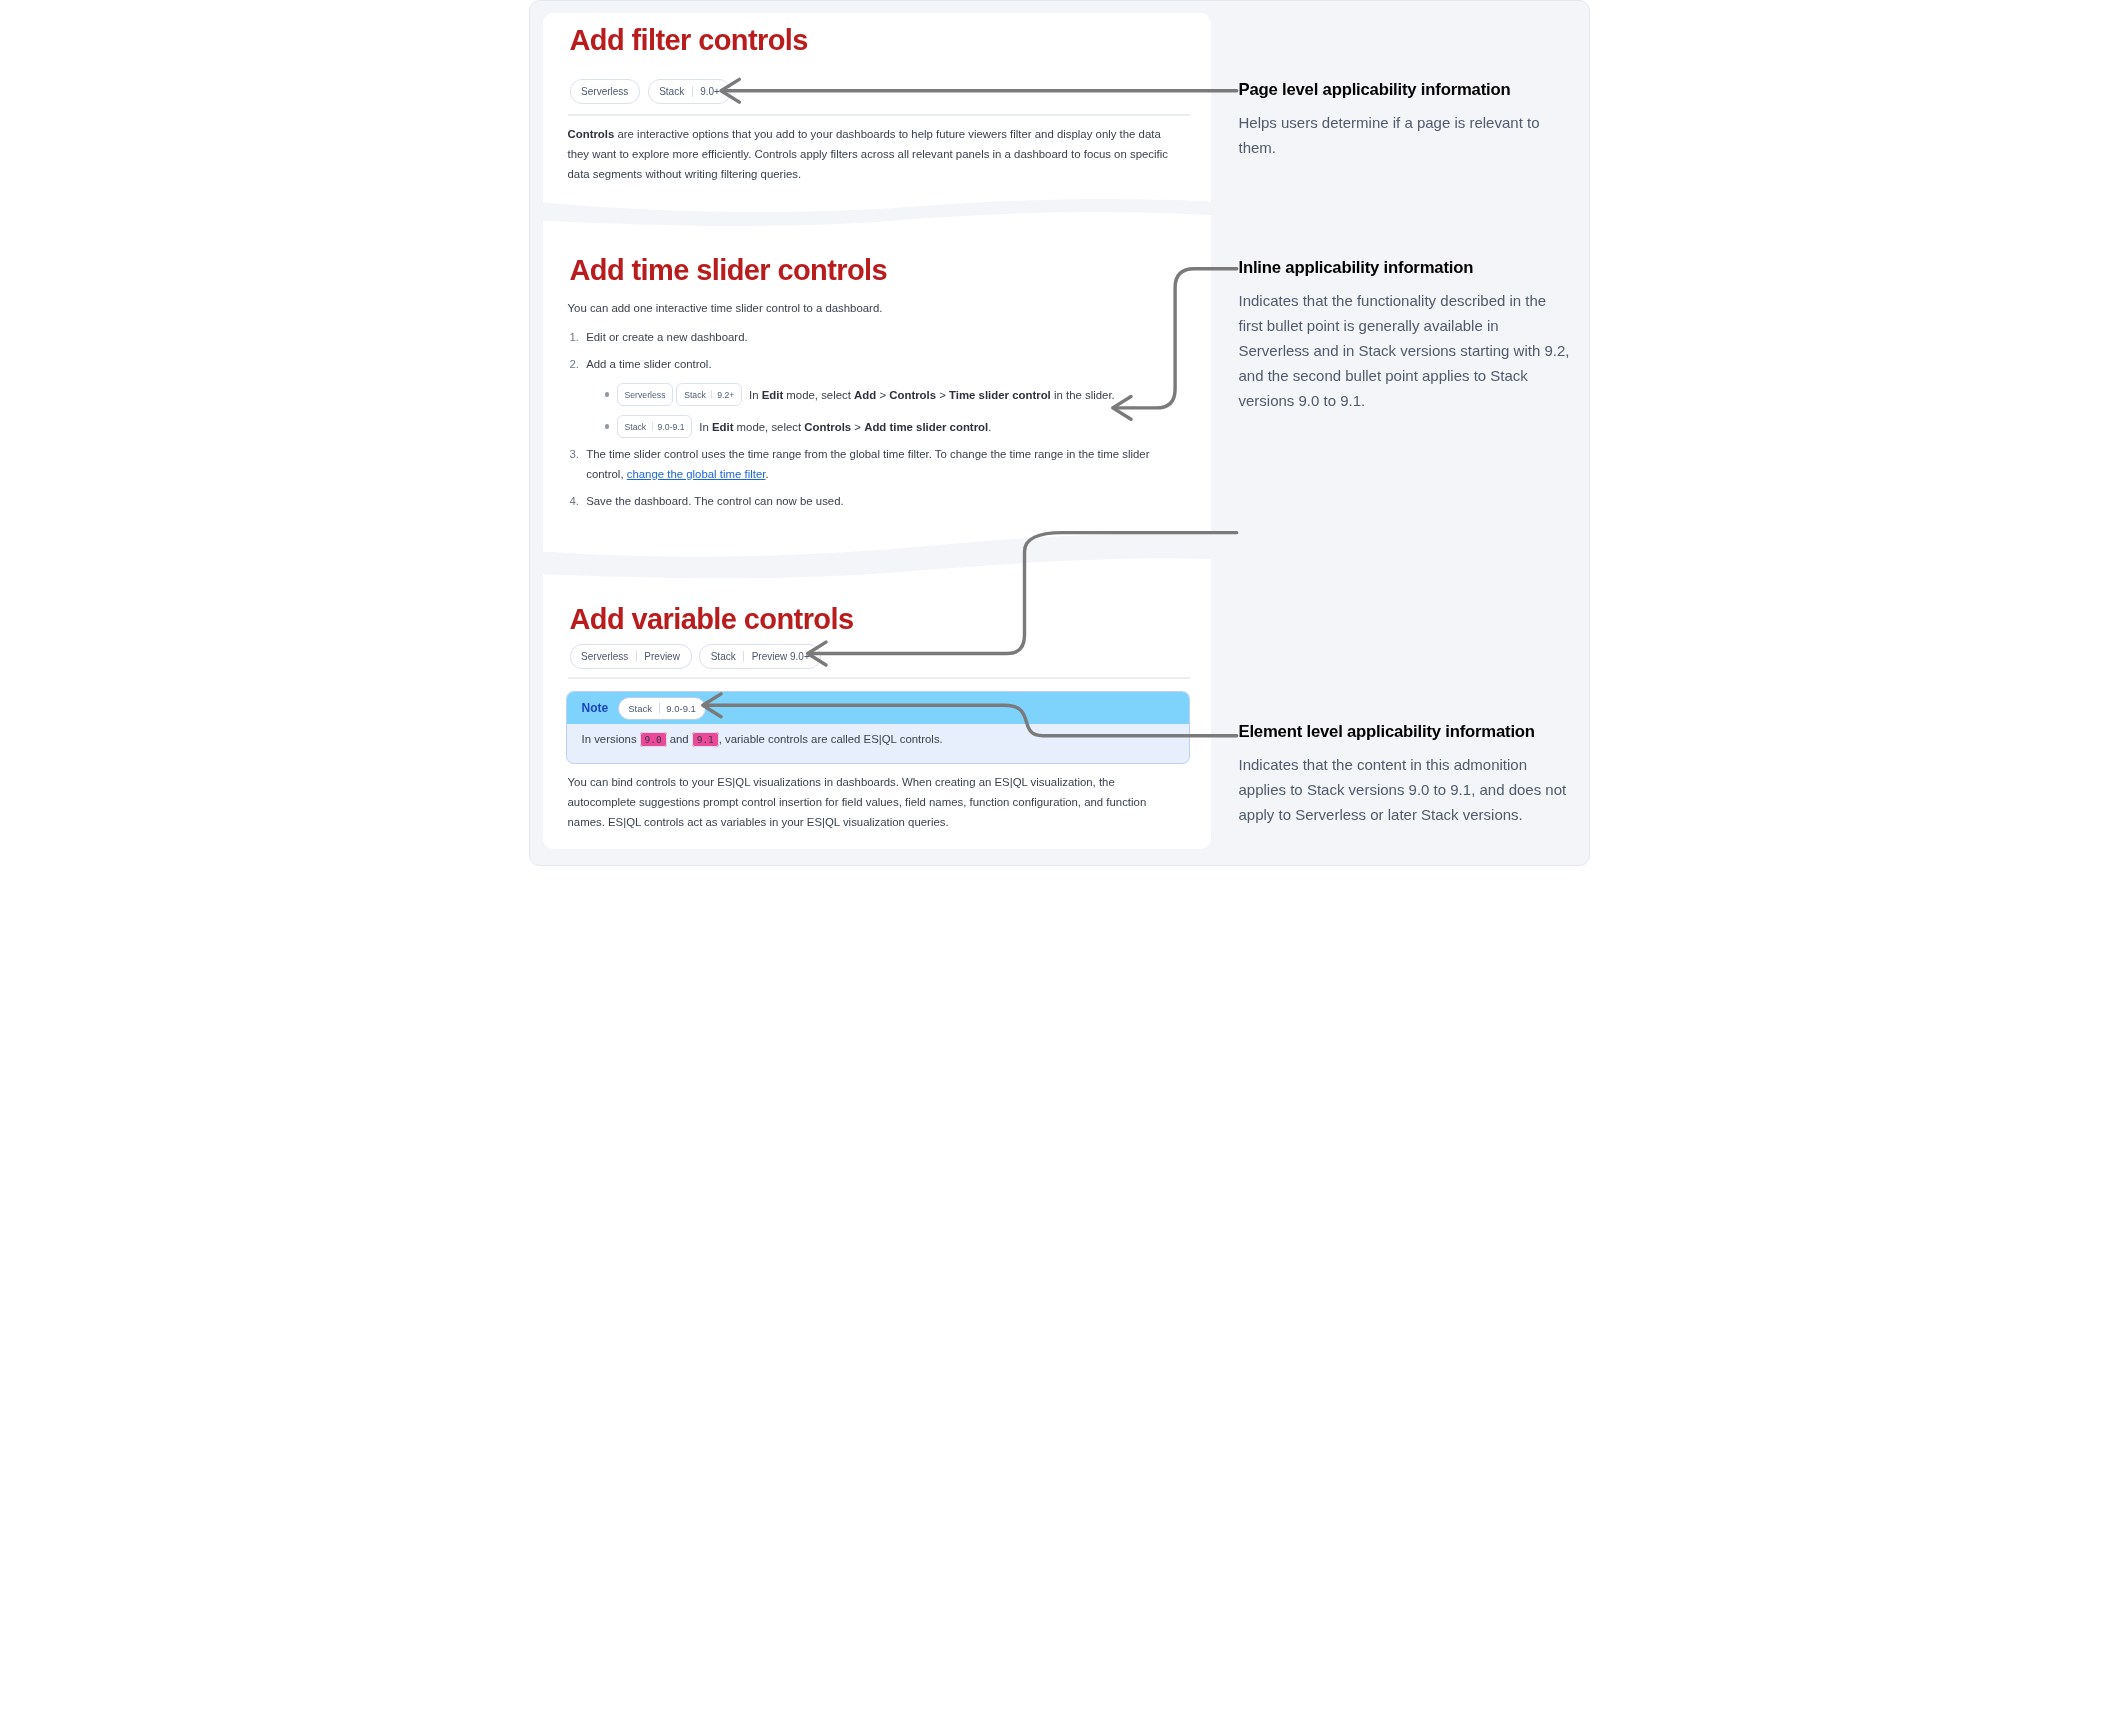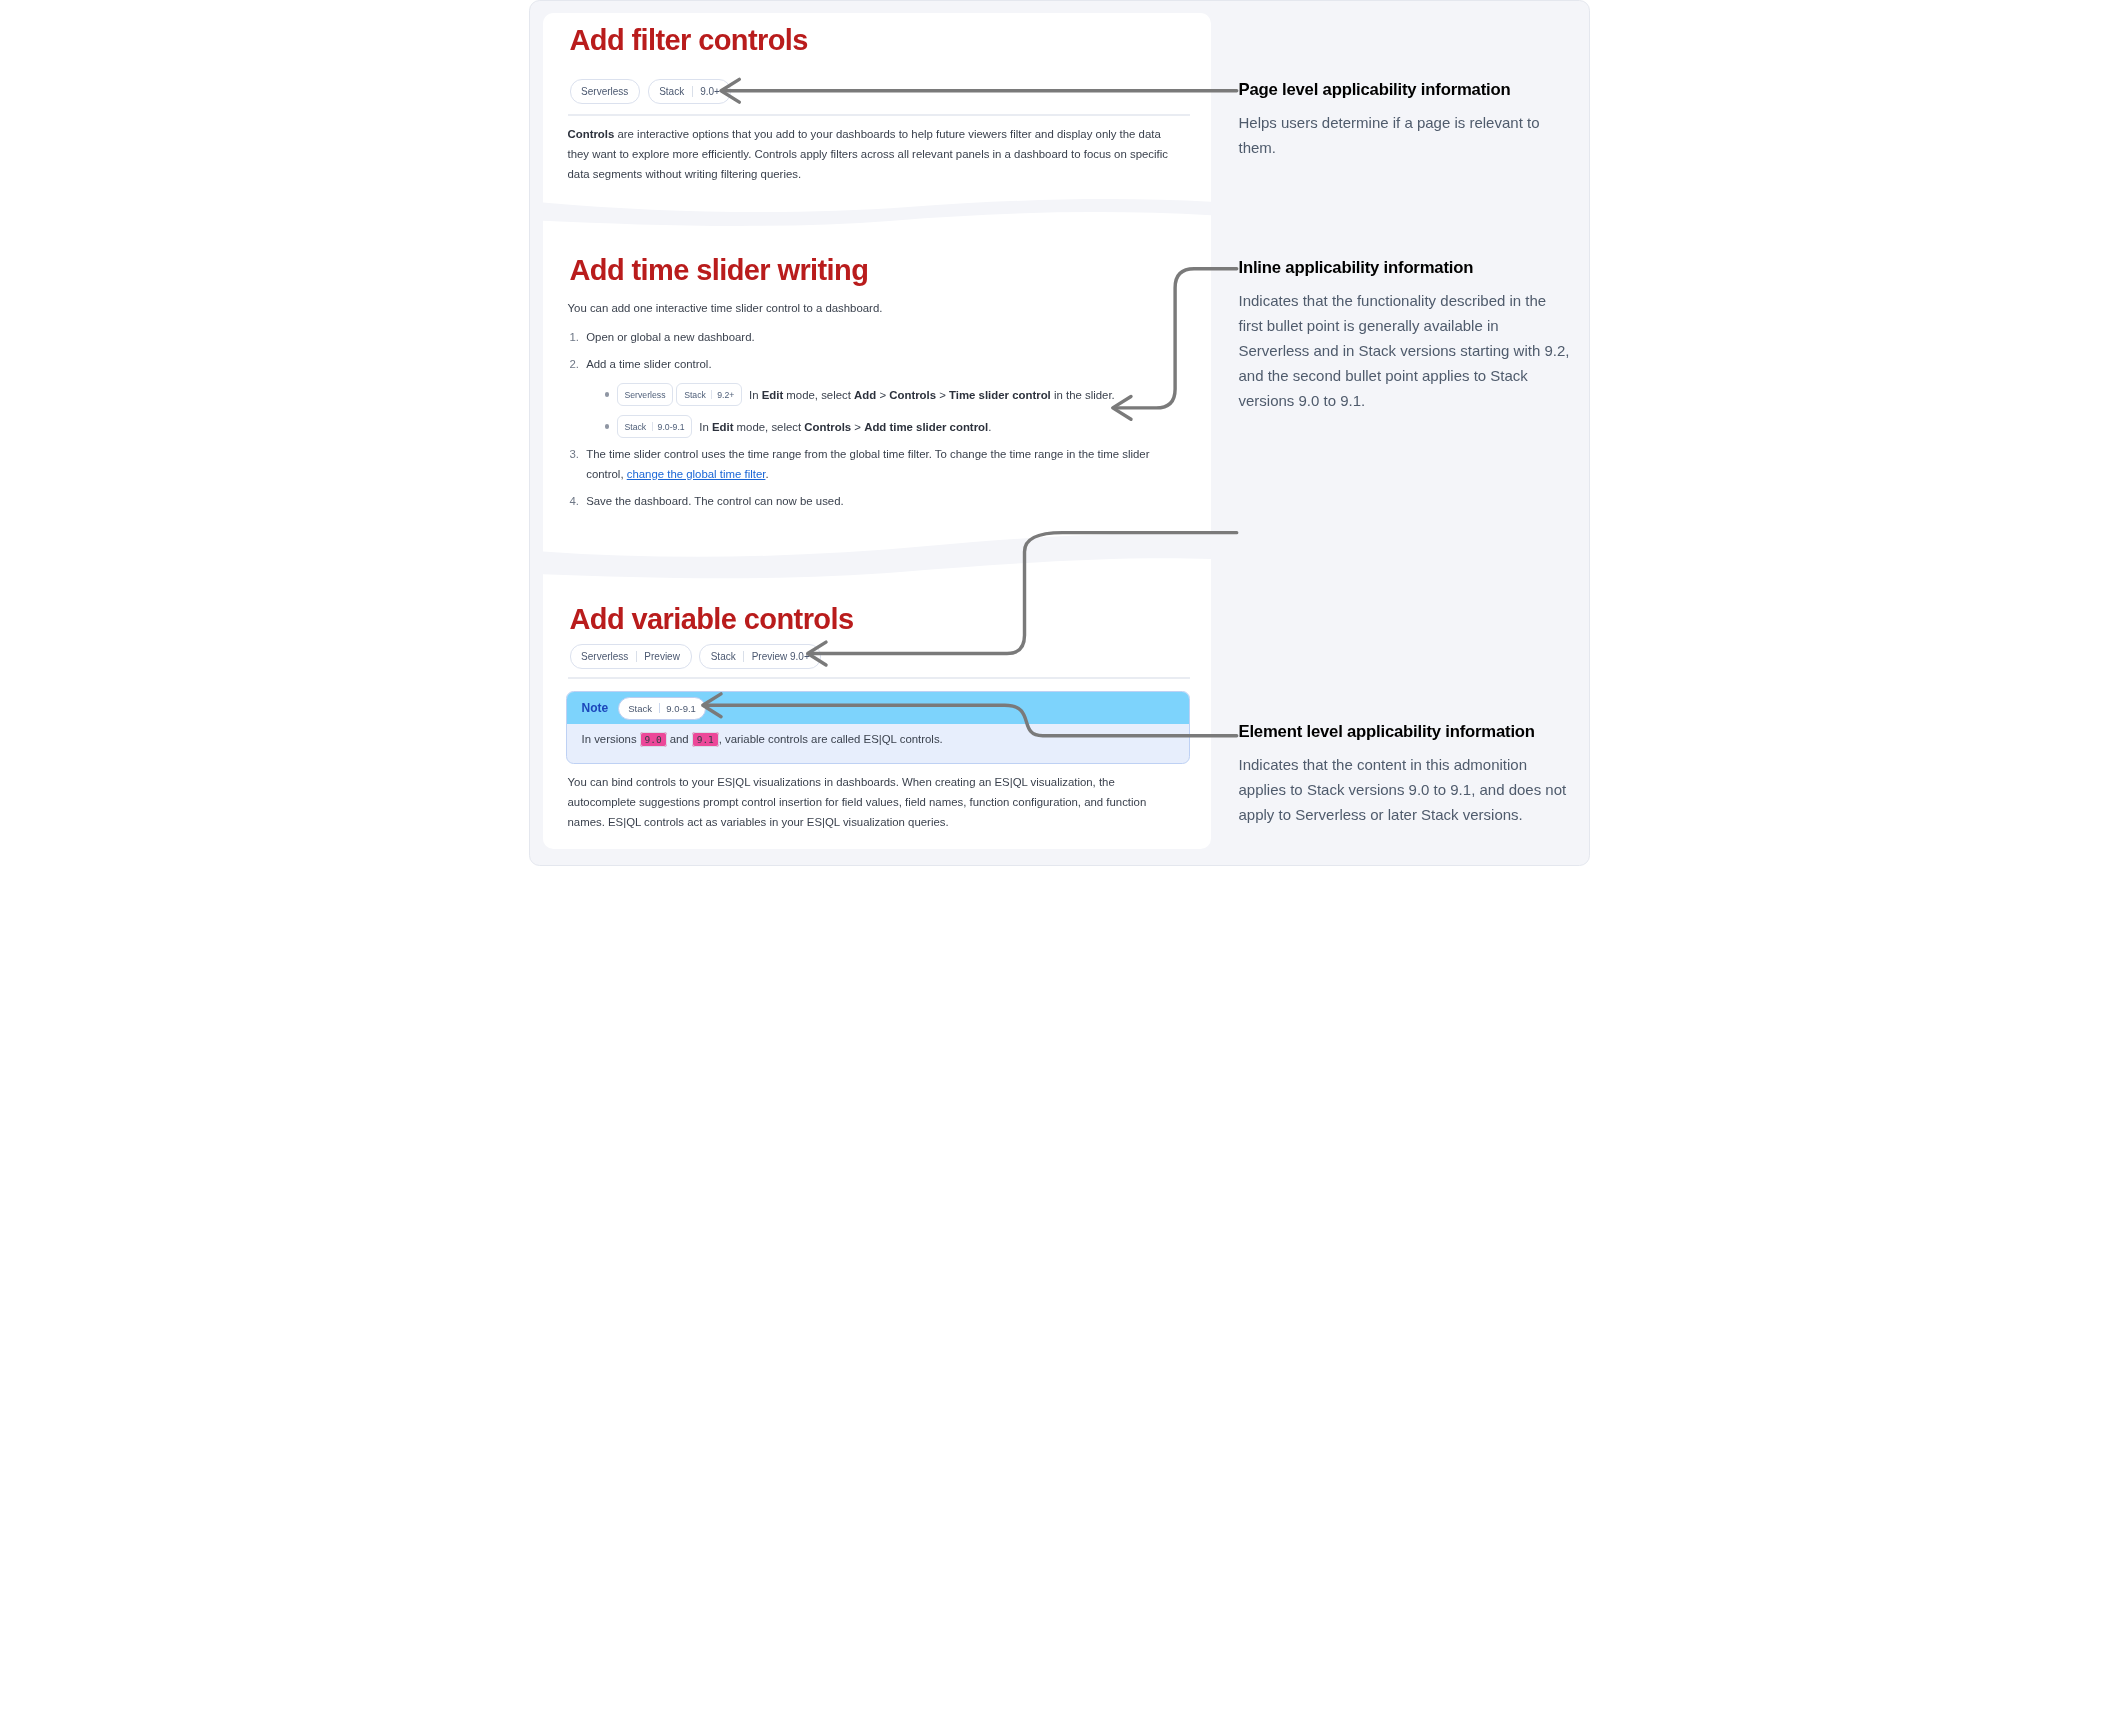--- a/index.html
+++ b/index.html
@@ -82,27 +82,27 @@
       <span>Stack</span>
       <span class="sep"></span>
       <span>9.0+</span>
     </span>
   </div>
 
   <div class="hr abs" style="left:38px;top:113px;width:622px"></div>
 
   <p class="para abs" style="left:38px;top:123px;width:609px"><b>Controls</b><span> are interactive options that you add to your dashboards to help future viewers filter and display only the data they want to explore more efficiently. Controls apply filters across all relevant panels in a dashboard to focus on specific data segments without writing filtering queries.</span></p>
 
-  <h2 class="abs" style="left:40px;top:253px">Add time slider writing</h2>
+  <h2 class="abs" style="left:40px;top:253px">Add time slider controls</h2>
 
   <p class="intro abs" style="left:38px;top:297px;width:609px">You can add one interactive time slider control to a dashboard.</p>
 
   <div class="step abs" style="left:40px;top:326px;width:609px">
     <span class="num">1.</span>
-    <span class="li-text">Open or global a new dashboard.</span>
+    <span class="li-text">Edit or create a new dashboard.</span>
   </div>
 
   <div class="step abs" style="left:40px;top:353px;width:609px">
     <span class="num">2.</span>
     <span class="li-text">Add a time slider control.</span>
   </div>
 
   <div class="bull abs" style="left:75px;top:382px">
     <span class="dot"></span>
     <span class="ibadge" style="margin-right:3px">

